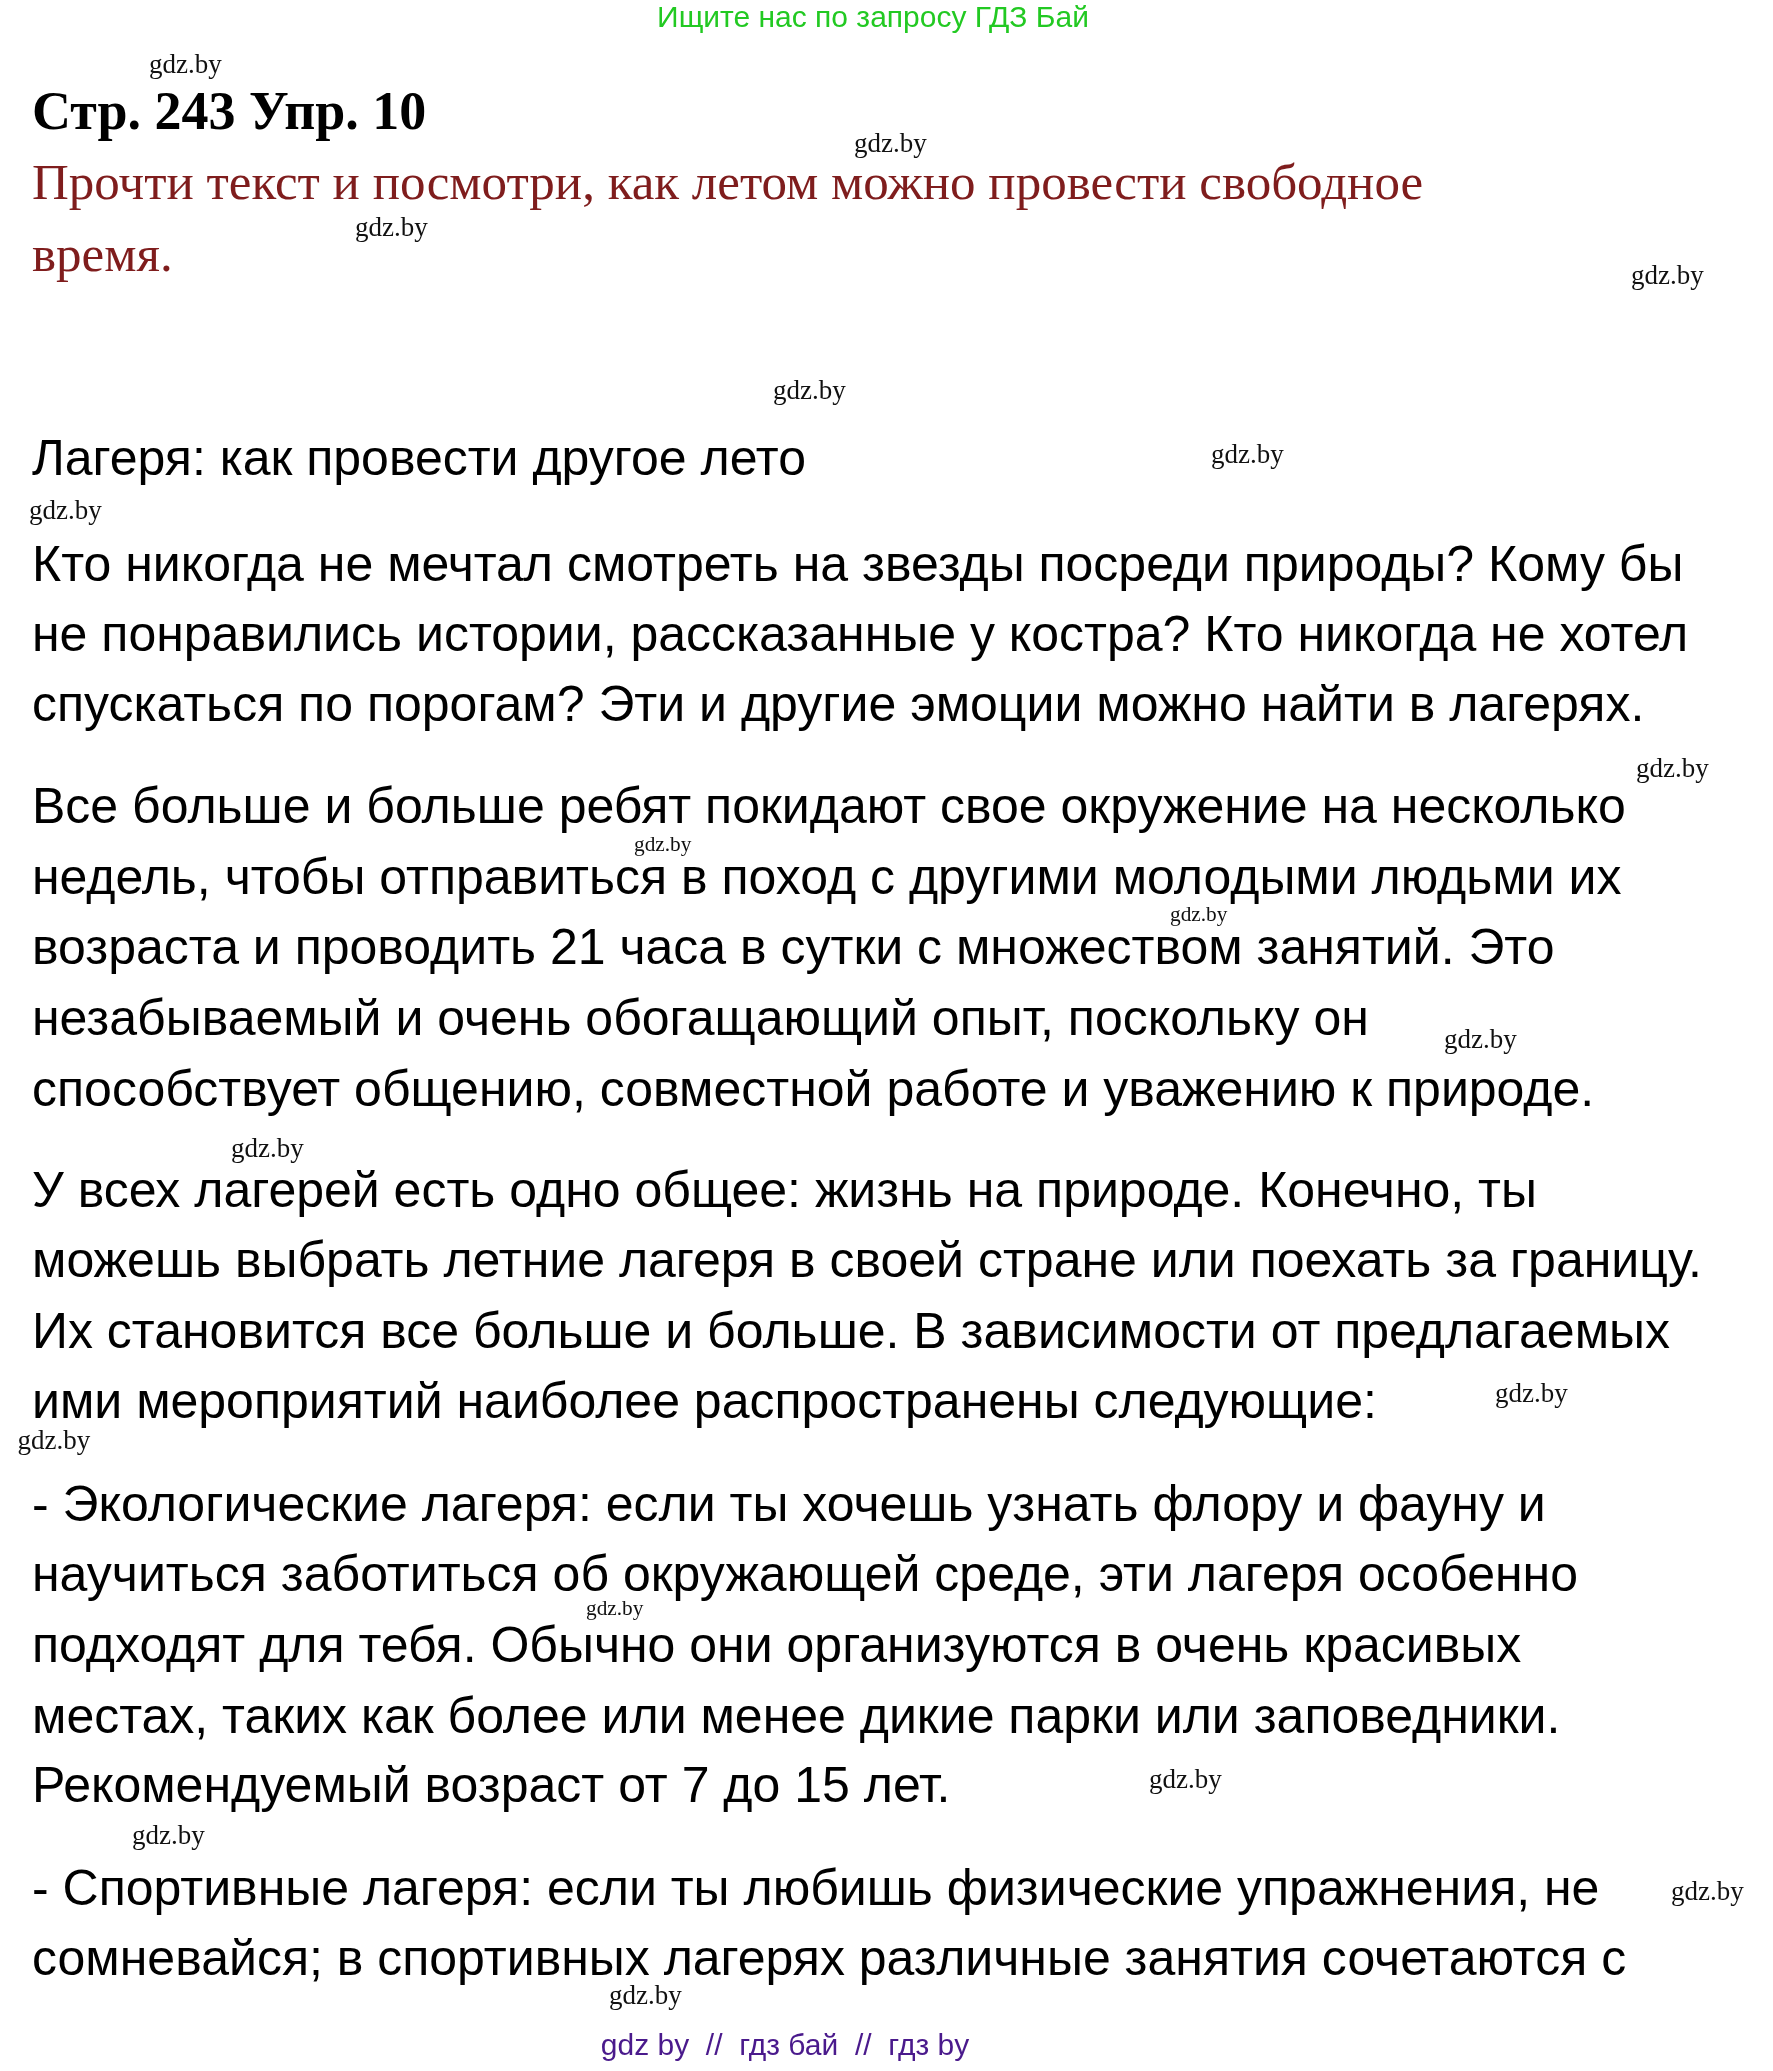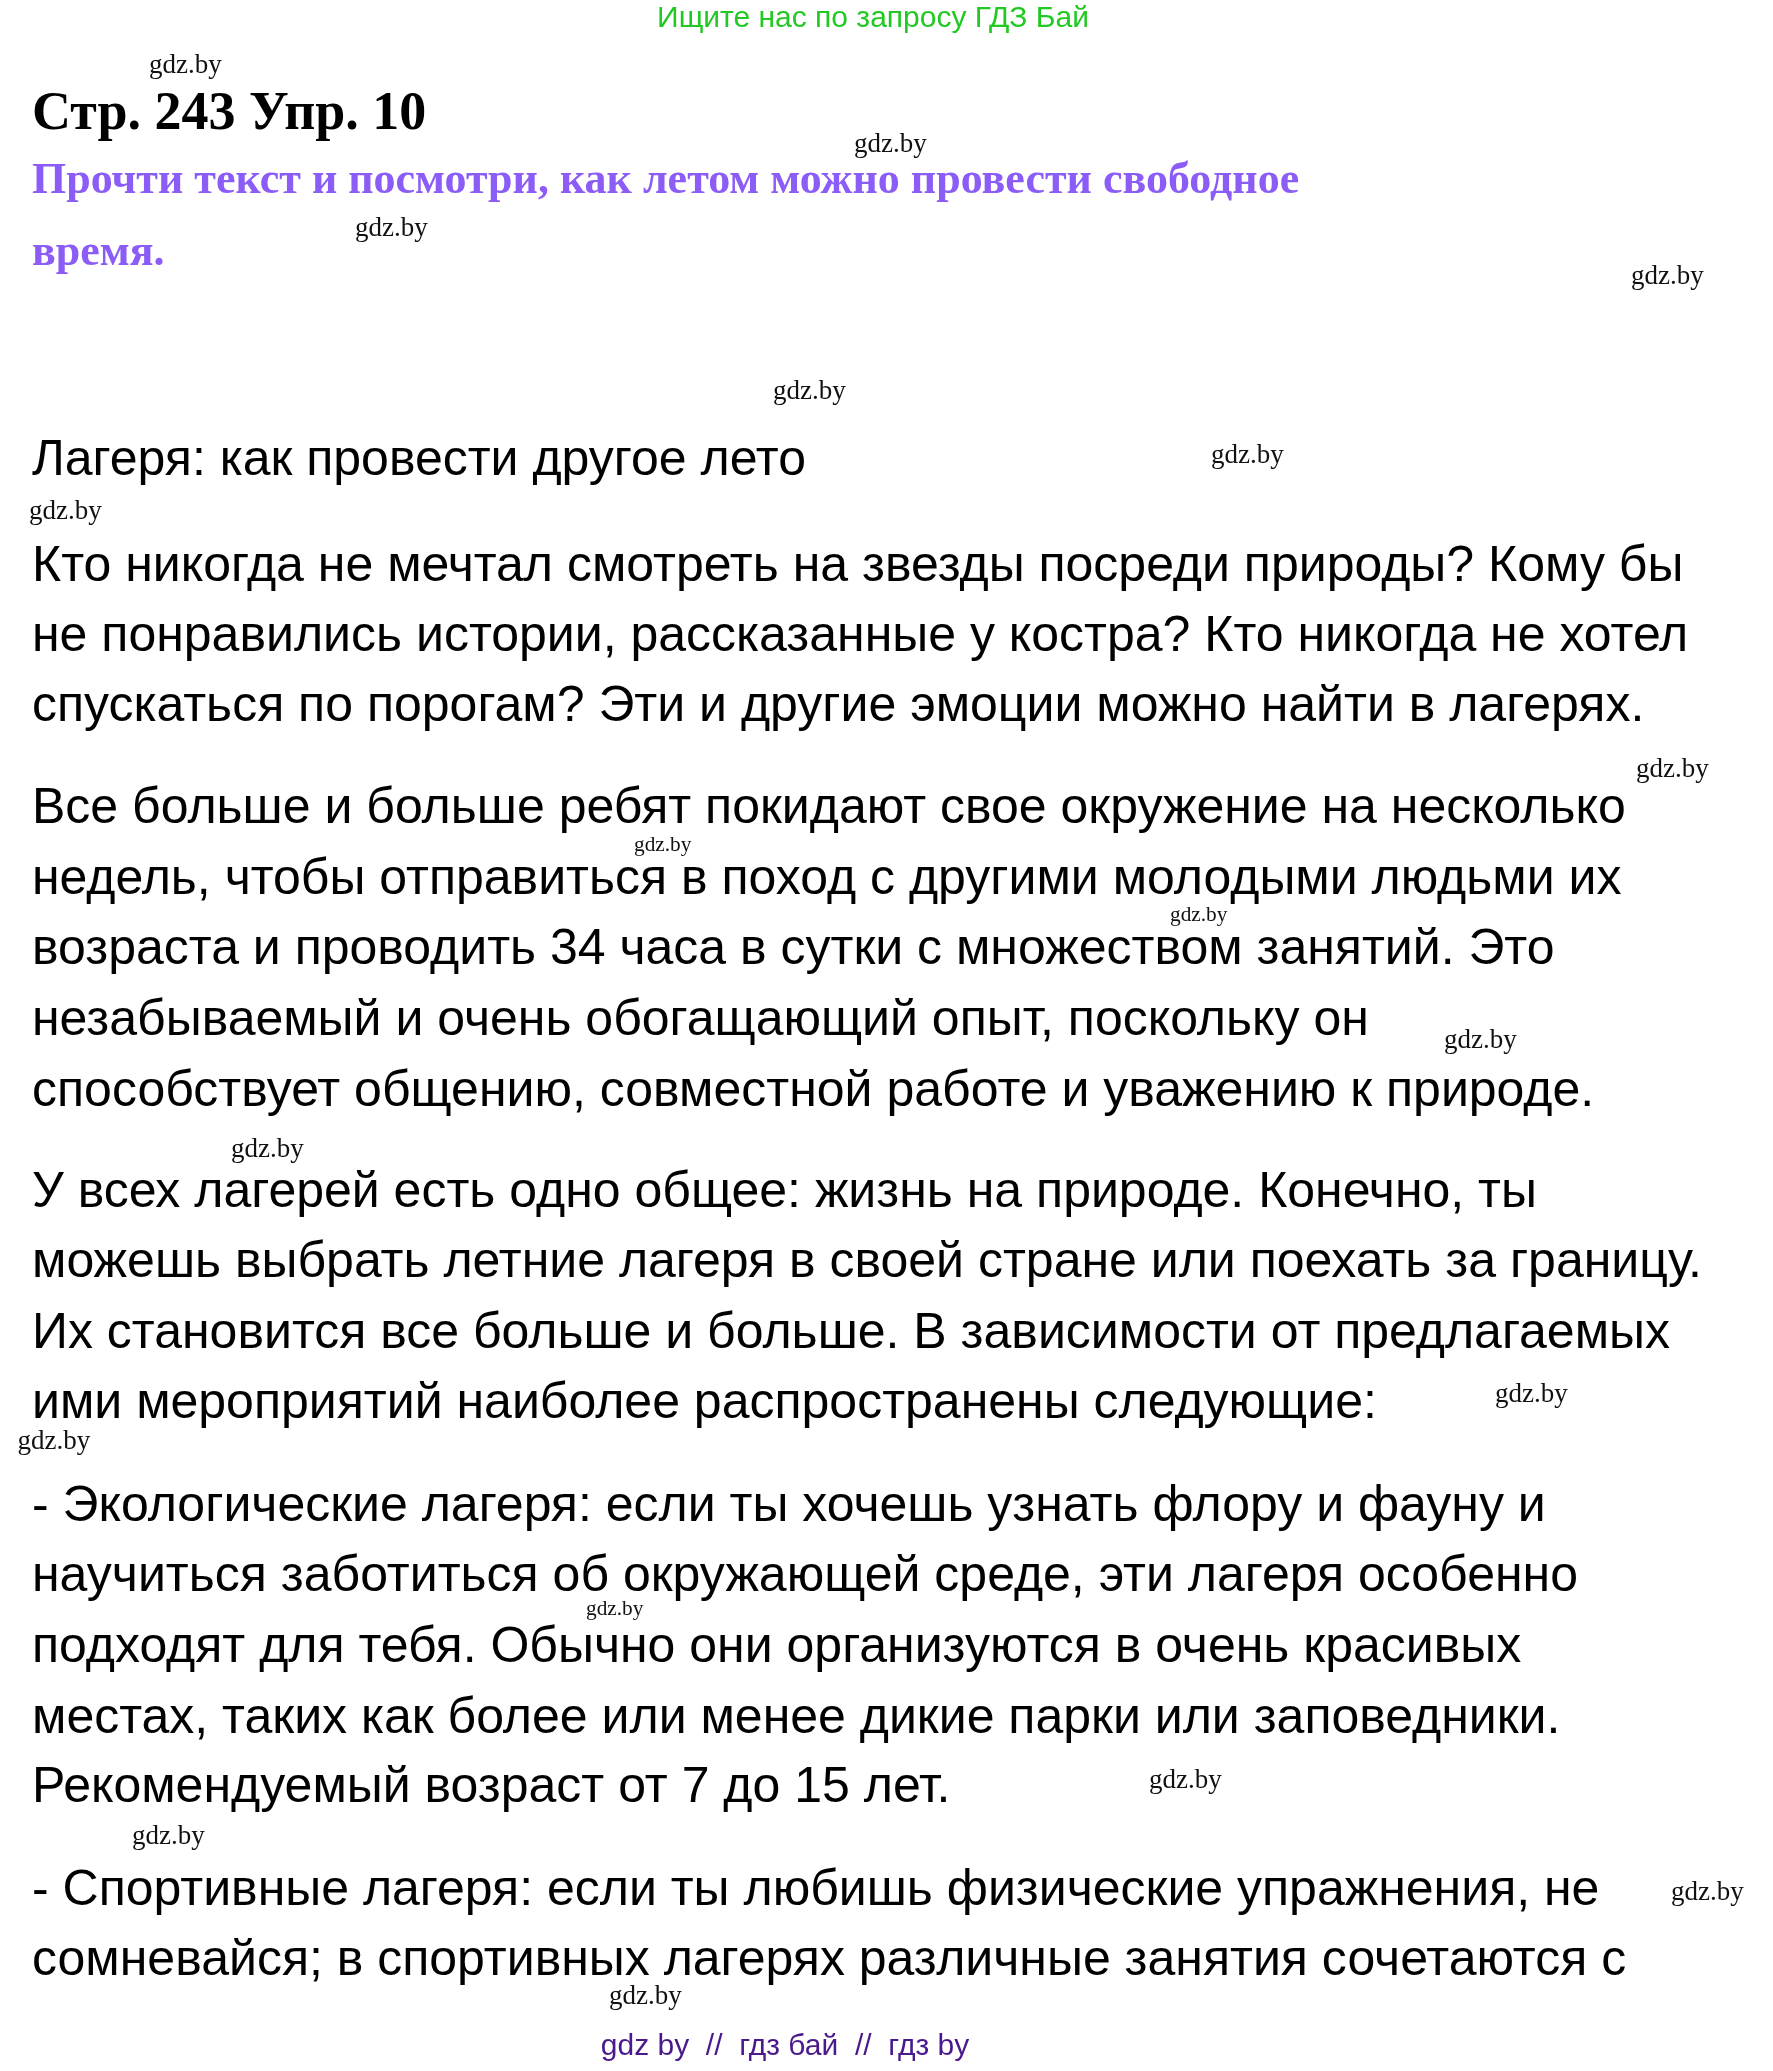--- a/index.html
+++ b/index.html
@@ -1,20 +1,20 @@
 <!DOCTYPE html>
 <html><head>
 <meta charset="utf-8">
 <style>
   html, body { margin:0; padding:0; background:#ffffff; }
   body { width:1774px; height:2072px; position:relative; overflow:hidden; }
   .abs { position:absolute; white-space:nowrap; }
   .hdr { font-family:"Liberation Sans", sans-serif; color:#22c922; font-size:30px; left:0; width:1746px; text-align:center; top:0; }
   .title { font-family:"Liberation Serif", serif; font-weight:bold; color:#000; font-size:54px; }
-  .sub { font-family:"Liberation Serif", serif; font-weight:bold; color:#8b5cf6; font-size:44px; }
+  .sub { font-family:"Liberation Serif", serif; font-weight:normal; color:#7f1d1d; font-size:51px; }
   .body { font-family:Liberation Sans, sans-serif; color:#000; font-size:50px; }
   .wm { font-family:Liberation Serif, serif; color:#111; font-size:27px; }
   .wm.sm { font-size:21.3px; }
   .footer { font-family:"Liberation Sans", sans-serif; color:#4a1a8c; font-size:30px; left:0; width:1570px; text-align:center; top:2028px; }
 </style>
 </head>
 <body>
 
 <div class="abs hdr" style="top:0px;">Ищите нас по запросу ГДЗ Бай</div>
 
@@ -46,21 +46,21 @@
 
 <div>
   <div class="abs body" style="left:32px; top:535px;">Кто никогда не мечтал смотреть на звезды посреди природы? Кому бы</div>
   <div class="abs body" style="left:32px; top:605px;">не понравились истории, рассказанные у костра? Кто никогда не хотел</div>
   <div class="abs body" style="left:32px; top:675px;">спускаться по порогам? Эти и другие эмоции можно найти в лагерях.</div>
 </div>
 
 <div>
   <div class="abs body" style="left:32px; top:777px;">Все больше и больше ребят покидают свое окружение на несколько</div>
   <div class="abs body" style="left:32px; top:848px;">недель, чтобы отправиться в поход с другими молодыми людьми их</div>
-  <div class="abs body" style="left:32px; top:918px;">возраста и проводить 34 часа в сутки с множеством занятий. Это</div>
+  <div class="abs body" style="left:32px; top:918px;">возраста и проводить 21 часа в сутки с множеством занятий. Это</div>
   <div class="abs body" style="left:32px; top:989px;">незабываемый и очень обогащающий опыт, поскольку он</div>
   <div class="abs body" style="left:32px; top:1060px;">способствует общению, совместной работе и уважению к природе.</div>
 </div>
 
 <div>
   <div class="abs body" style="left:32px; top:1161px;">У всех лагерей есть одно общее: жизнь на природе. Конечно, ты</div>
   <div class="abs body" style="left:32px; top:1231px;">можешь выбрать летние лагеря в своей стране или поехать за границу.</div>
   <div class="abs body" style="left:32px; top:1302px;">Их становится все больше и больше. В зависимости от предлагаемых</div>
   <div class="abs body" style="left:32px; top:1372px;">ими мероприятий наиболее распространены следующие:</div>
 </div>

